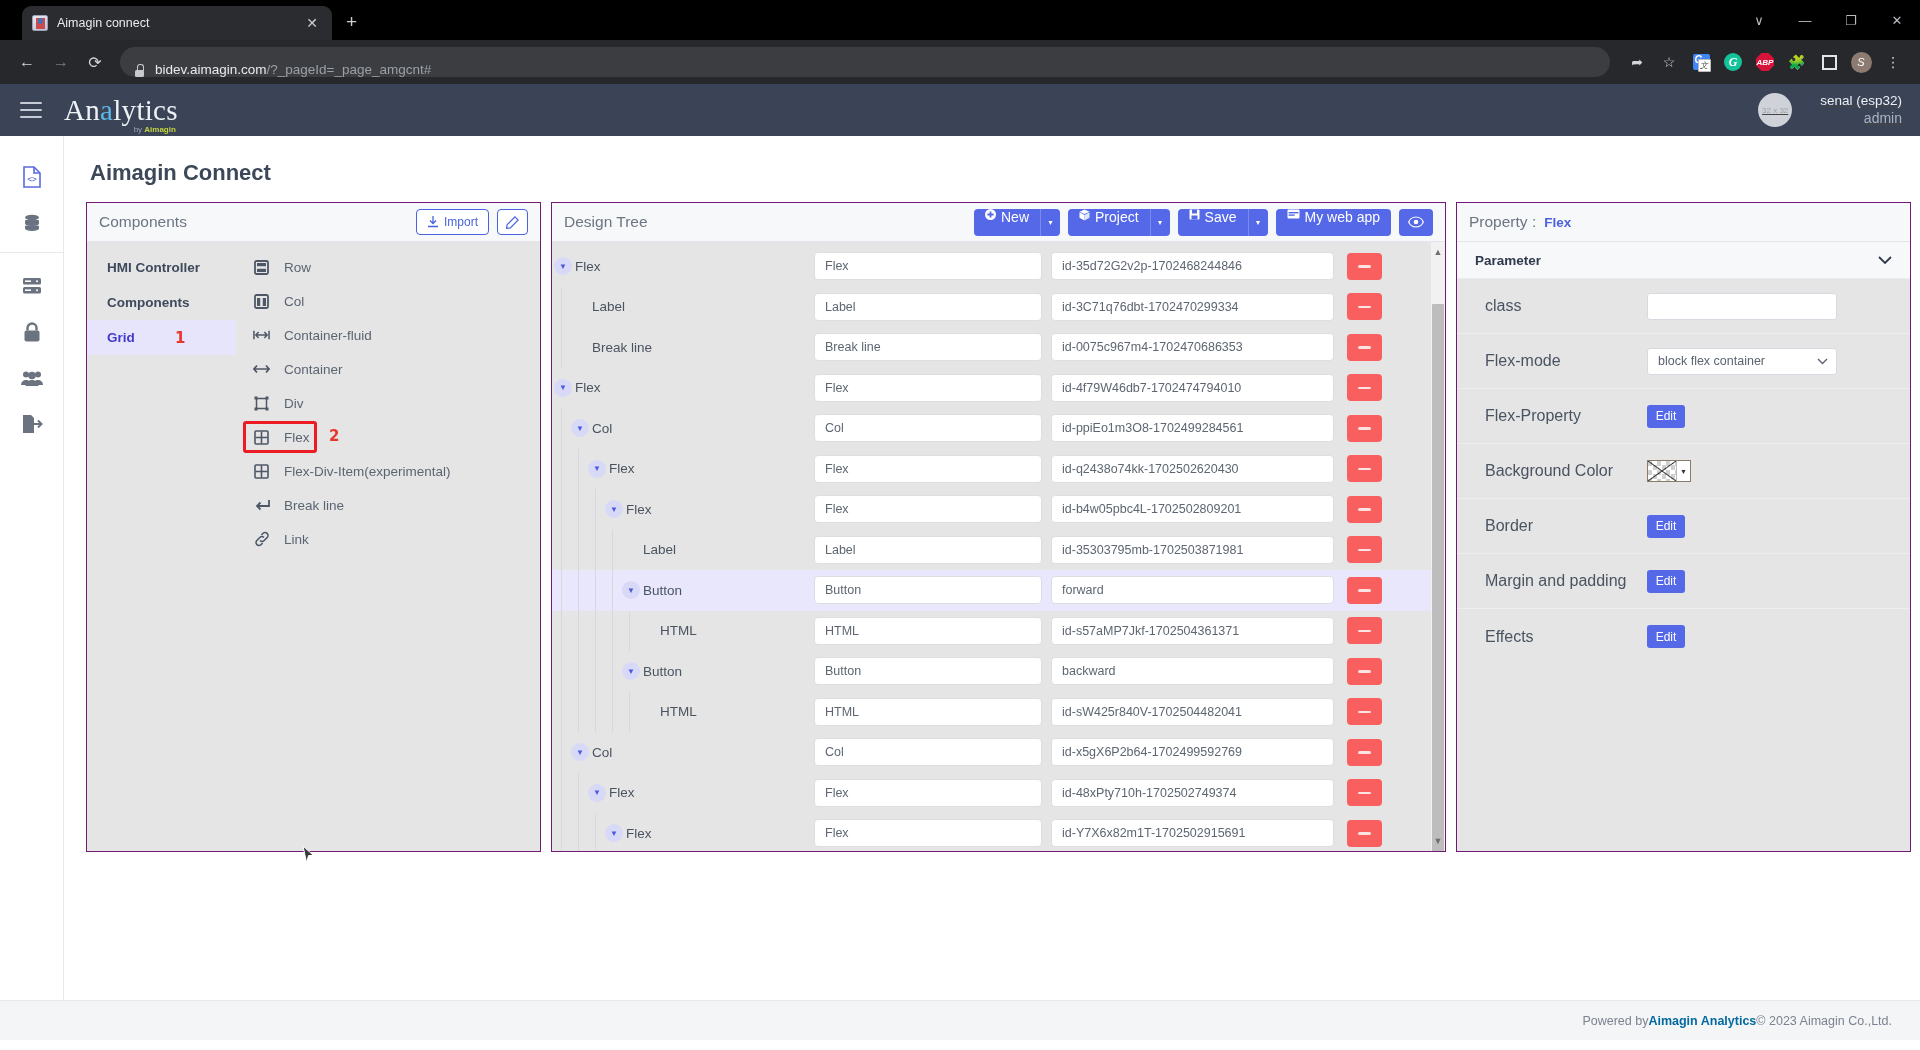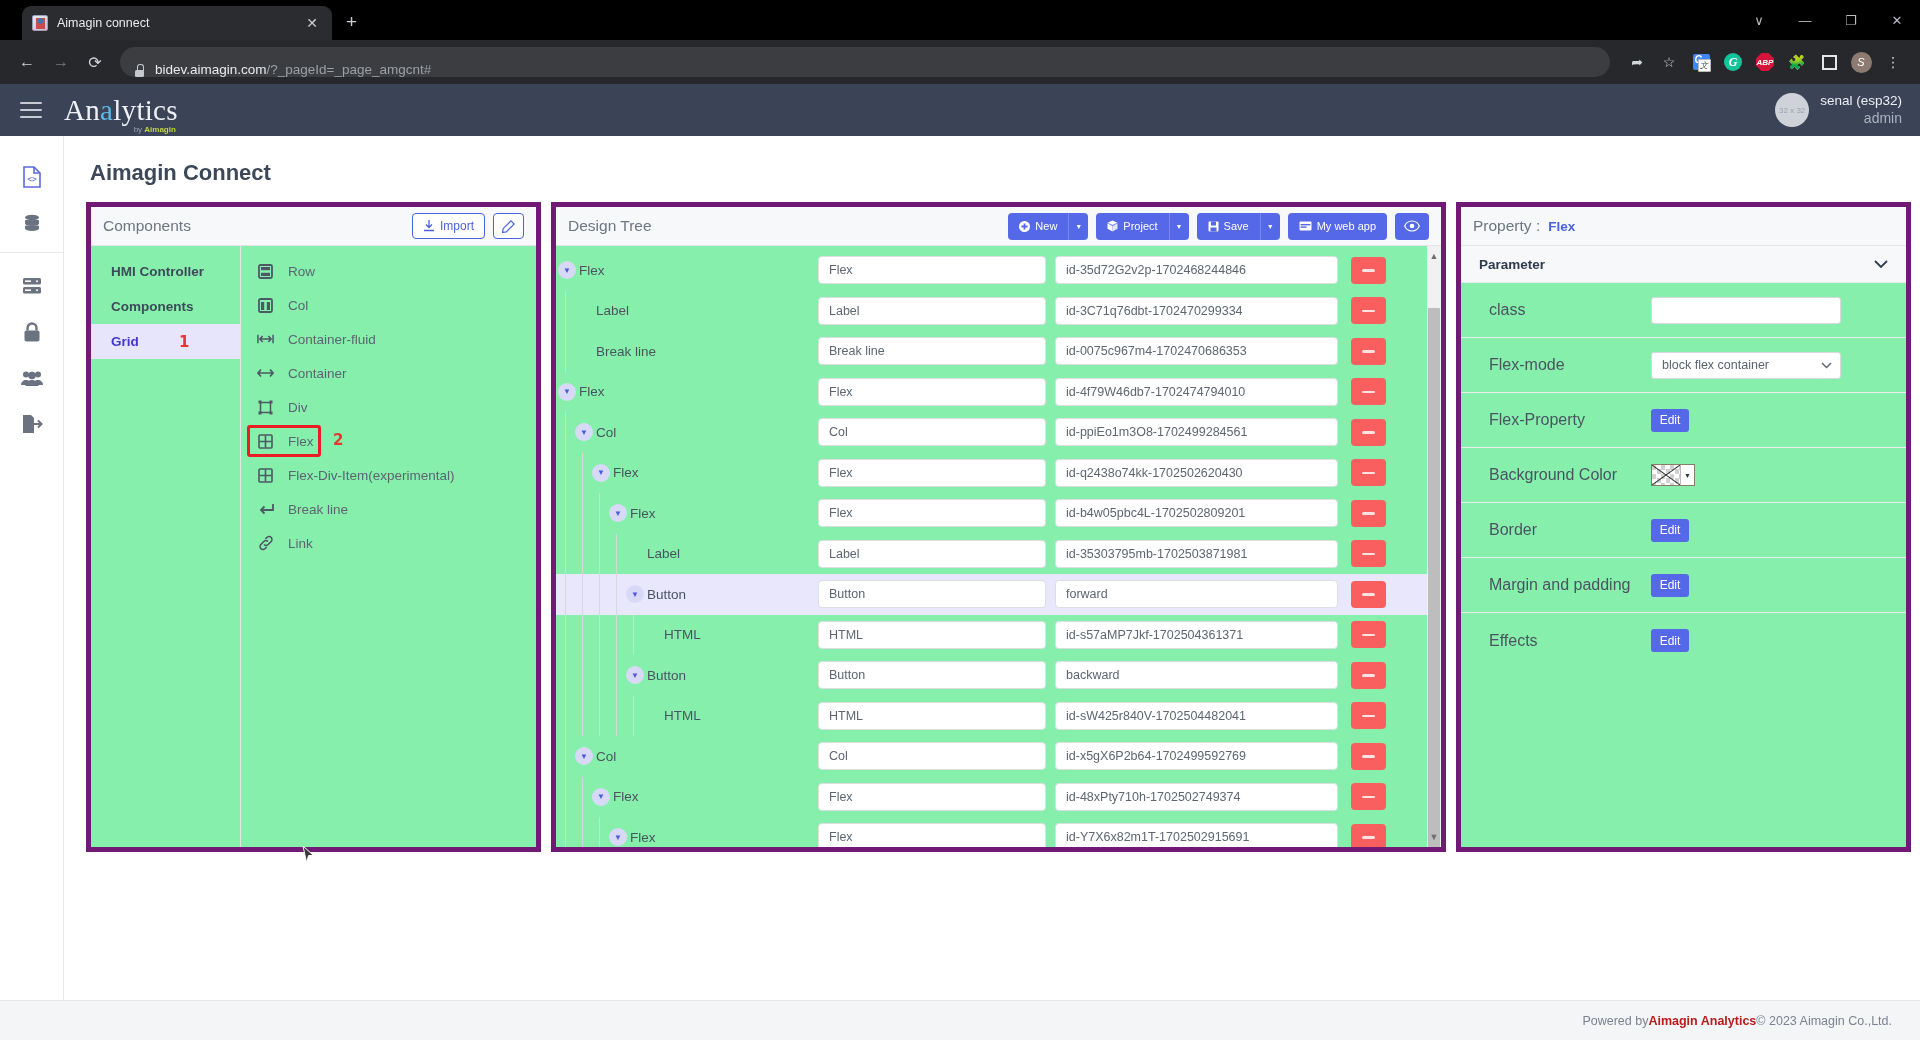--- a/index.html
+++ b/index.html
@@ -79,42 +79,42 @@
     padding: 13px 20px; position: relative;
   }
   .hamburger { width: 22px; height: 16px; display: flex; flex-direction: column;
     justify-content: space-between; margin-right: 22px; }
   .hamburger span { display: block; height: 2px; background: #c6cbd6; border-radius: 1px; }
   .brand { position: relative; line-height: 1; }
   .brand-main { font-size: 29px; color: #eef1f6; font-family: "Liberation Serif", serif; letter-spacing: .3px; }
   .brand-main em { font-style: normal; color: #5bb8e8; }
   .brand-sub { position: absolute; right: 2px; bottom: -9px; font-size: 8px; color: #9aa3b2; }
   .brand-sub b { color: #c0d43f; }
-  .user-box { position: absolute; right: 18px; top: 9px; display: flex; align-items: center; gap: 11px; }
+  .user-box { position: absolute; right: 18px; top: 9px; display: flex; align-items: center; gap: 28px; text-decoration: underline; }
   .avatar-ph { width: 34px; height: 34px; border-radius: 50%; background: #cfd3d9; color: #9aa0ab;
     font-size: 8px; display: flex; align-items: center; justify-content: center; }
   .user-meta { text-align: right; line-height: 1.25; }
   .user-name { font-size: 13.5px; color: #eceff4; }
   .user-role { font-size: 14px; color: #aab2c0; }
 
   
   .body-wrap { display: flex; height: 864px; }
   .rail {
     width: 64px; background: #fff; border-right: 1px solid #e6e8ec; padding-top: 18px;
     display: flex; flex-direction: column; align-items: center; gap: 0;
   }
   .rail-item { width: 64px; height: 46px; display: flex; align-items: center; justify-content: center; }
   .rail-sep { width: 64px; height: 1px; background: #e6e8ec; margin: 6px 0 10px; }
 
   .content { flex: 1; padding: 16px 22px 0 22px; background: #fff; }
   .page-title { font-size: 22px; color: #3c4858; font-weight: bold; margin: 8px 0 16px 4px; }
 
   .panels { display: flex; gap: 10px; align-items: flex-start; }
 
-  .panel { border: 5px solid #701a75; background: #86efac; }
+  .panel { border: 1px solid #701a75; background: #e5e5e5; }
   .panel-head {
     height: 39px; background: #f7f8fa; border-bottom: 1px solid #e3e5ea;
     display: flex; align-items: center; padding: 0 12px; gap: 8px;
   }
   .panel-title { font-size: 15.5px; color: #6c7582; flex: 1; }
 
   
   .p-components { width: 455px; height: 650px; display: flex; flex-direction: column; }
   .btn-outline {
     height: 26px; border: 1px solid #4b62e0; border-radius: 4px; background: #fff;
@@ -139,22 +139,22 @@
   }
   .ci-icon { width: 17px; display: flex; align-items: center; justify-content: center; color: #4d5766; }
   .hl-box {
     position: absolute; left: 6px; top: 1px; width: 74px; height: 32px;
     border: 3px solid #ed1c24; border-radius: 3px; pointer-events: none;
   }
 
   
   .p-tree { width: 895px; height: 650px; display: flex; flex-direction: column; }
   .tb-btn {
-    height: 27px; background: #5468e8; color: #fff; font-size: 11px; border: none;
-    display: flex; align-items: center; gap: 5px; padding: 0 11px; border-radius: 4px;
+    height: 27px; background: #5468e8; color: #fff; font-size: 14px; border: none;
+    display: flex; align-items: flex-start; gap: 5px; padding: 0 11px; border-radius: 4px;
   }
   .tb-split { display: flex; }
   .tb-split .tb-btn { border-radius: 4px 0 0 4px; }
   .tb-caret {
     width: 20px; height: 27px; background: #5468e8; color: #fff; border-left: 1px solid #7a8aee;
     border-radius: 0 4px 4px 0; display: flex; align-items: center; justify-content: center; font-size: 8px;
   }
   .tb-icobtn {
     width: 34px; height: 27px; background: #5468e8; border-radius: 4px; color: #fff;
     display: flex; align-items: center; justify-content: center;
@@ -226,21 +226,21 @@
       repeating-conic-gradient(#ffffff 0% 25%, #d0d0d0 0% 50%) 0 0/9px 9px;
   }
   .swatch-caret { width: 14px; display: flex; align-items: center; justify-content: center;
     font-size: 7px; color: #333; background: #fff; border-left: 1px solid #bbb; }
 
   .footer {
     height: 40px; background: #f4f5f7; border-top: 1px solid #e6e8ec;
     display: flex; align-items: center; justify-content: flex-end; padding-right: 28px;
     font-size: 12.5px; color: #7b8290;
   }
-  .footer b { color: #b91c1c; }
+  .footer b { color: #0369a1; }
 
   .cursor { position: absolute; width: 13px; height: 19px; pointer-events: none; }
 </style>
 </head>
 <body>
 
 <div class="browser-tabstrip">
   <div class="tab">
     <span class="tab-favicon"></span>
     <span class="tab-title">Aimagin connect</span>

